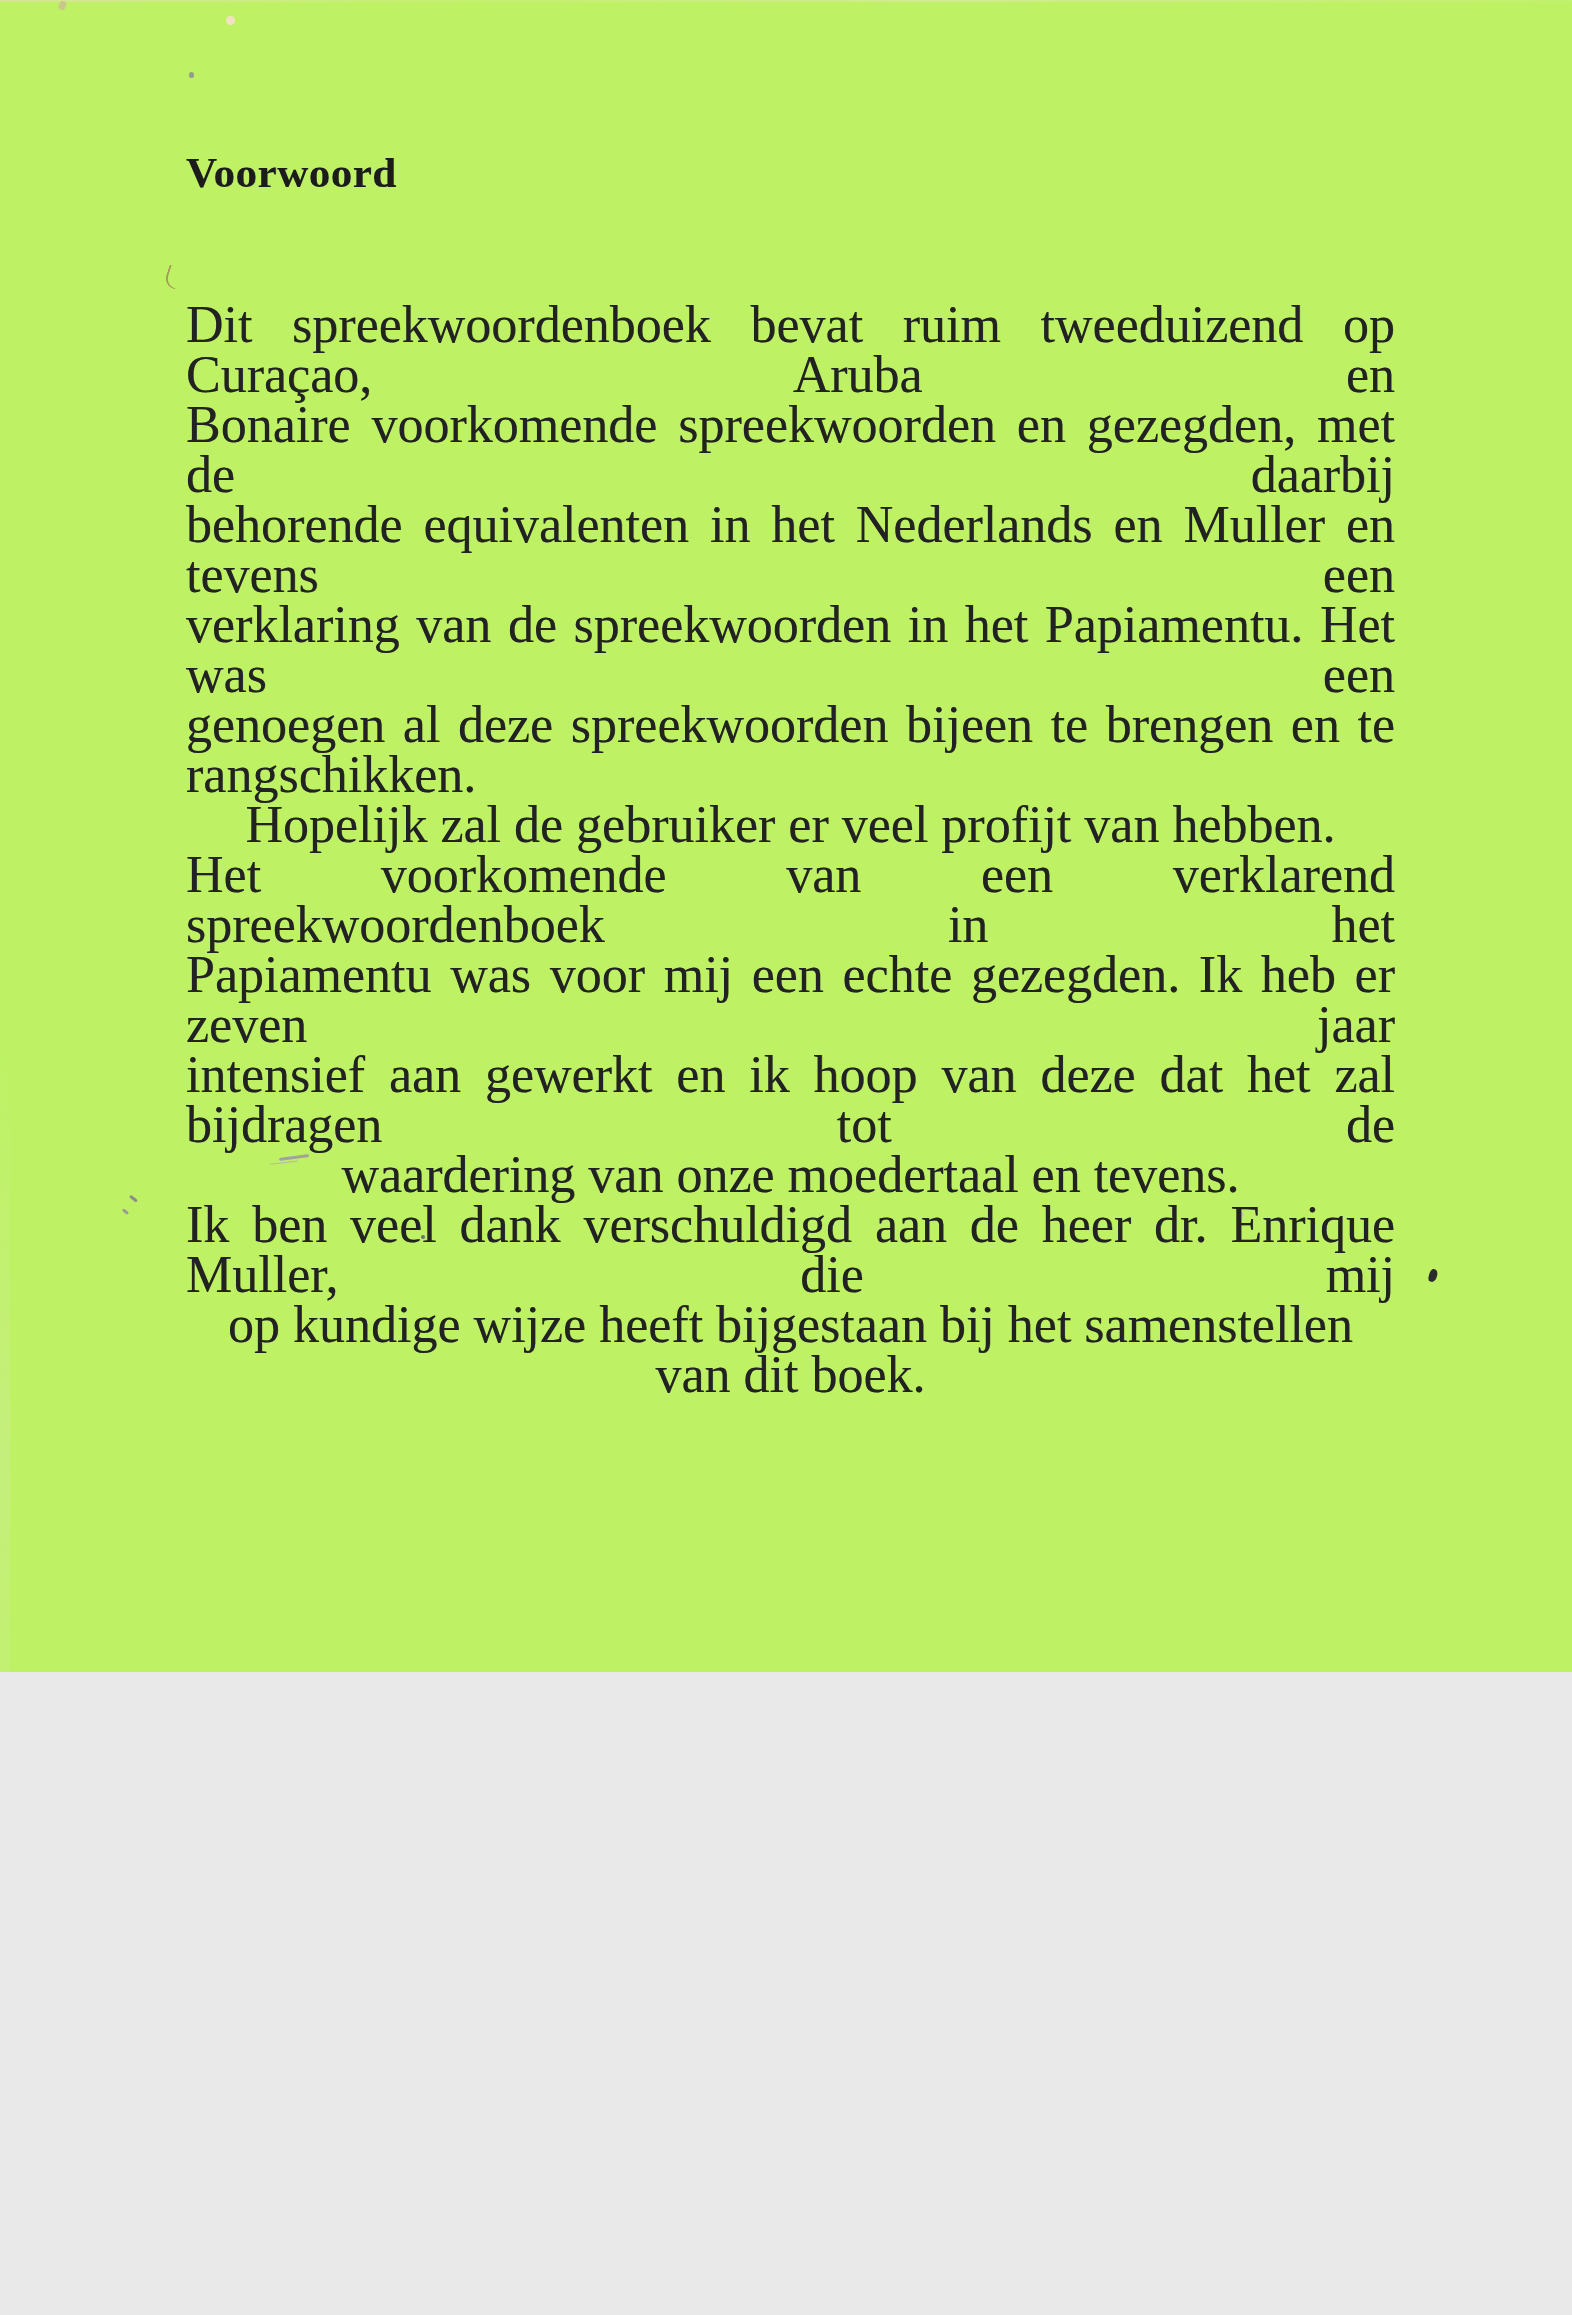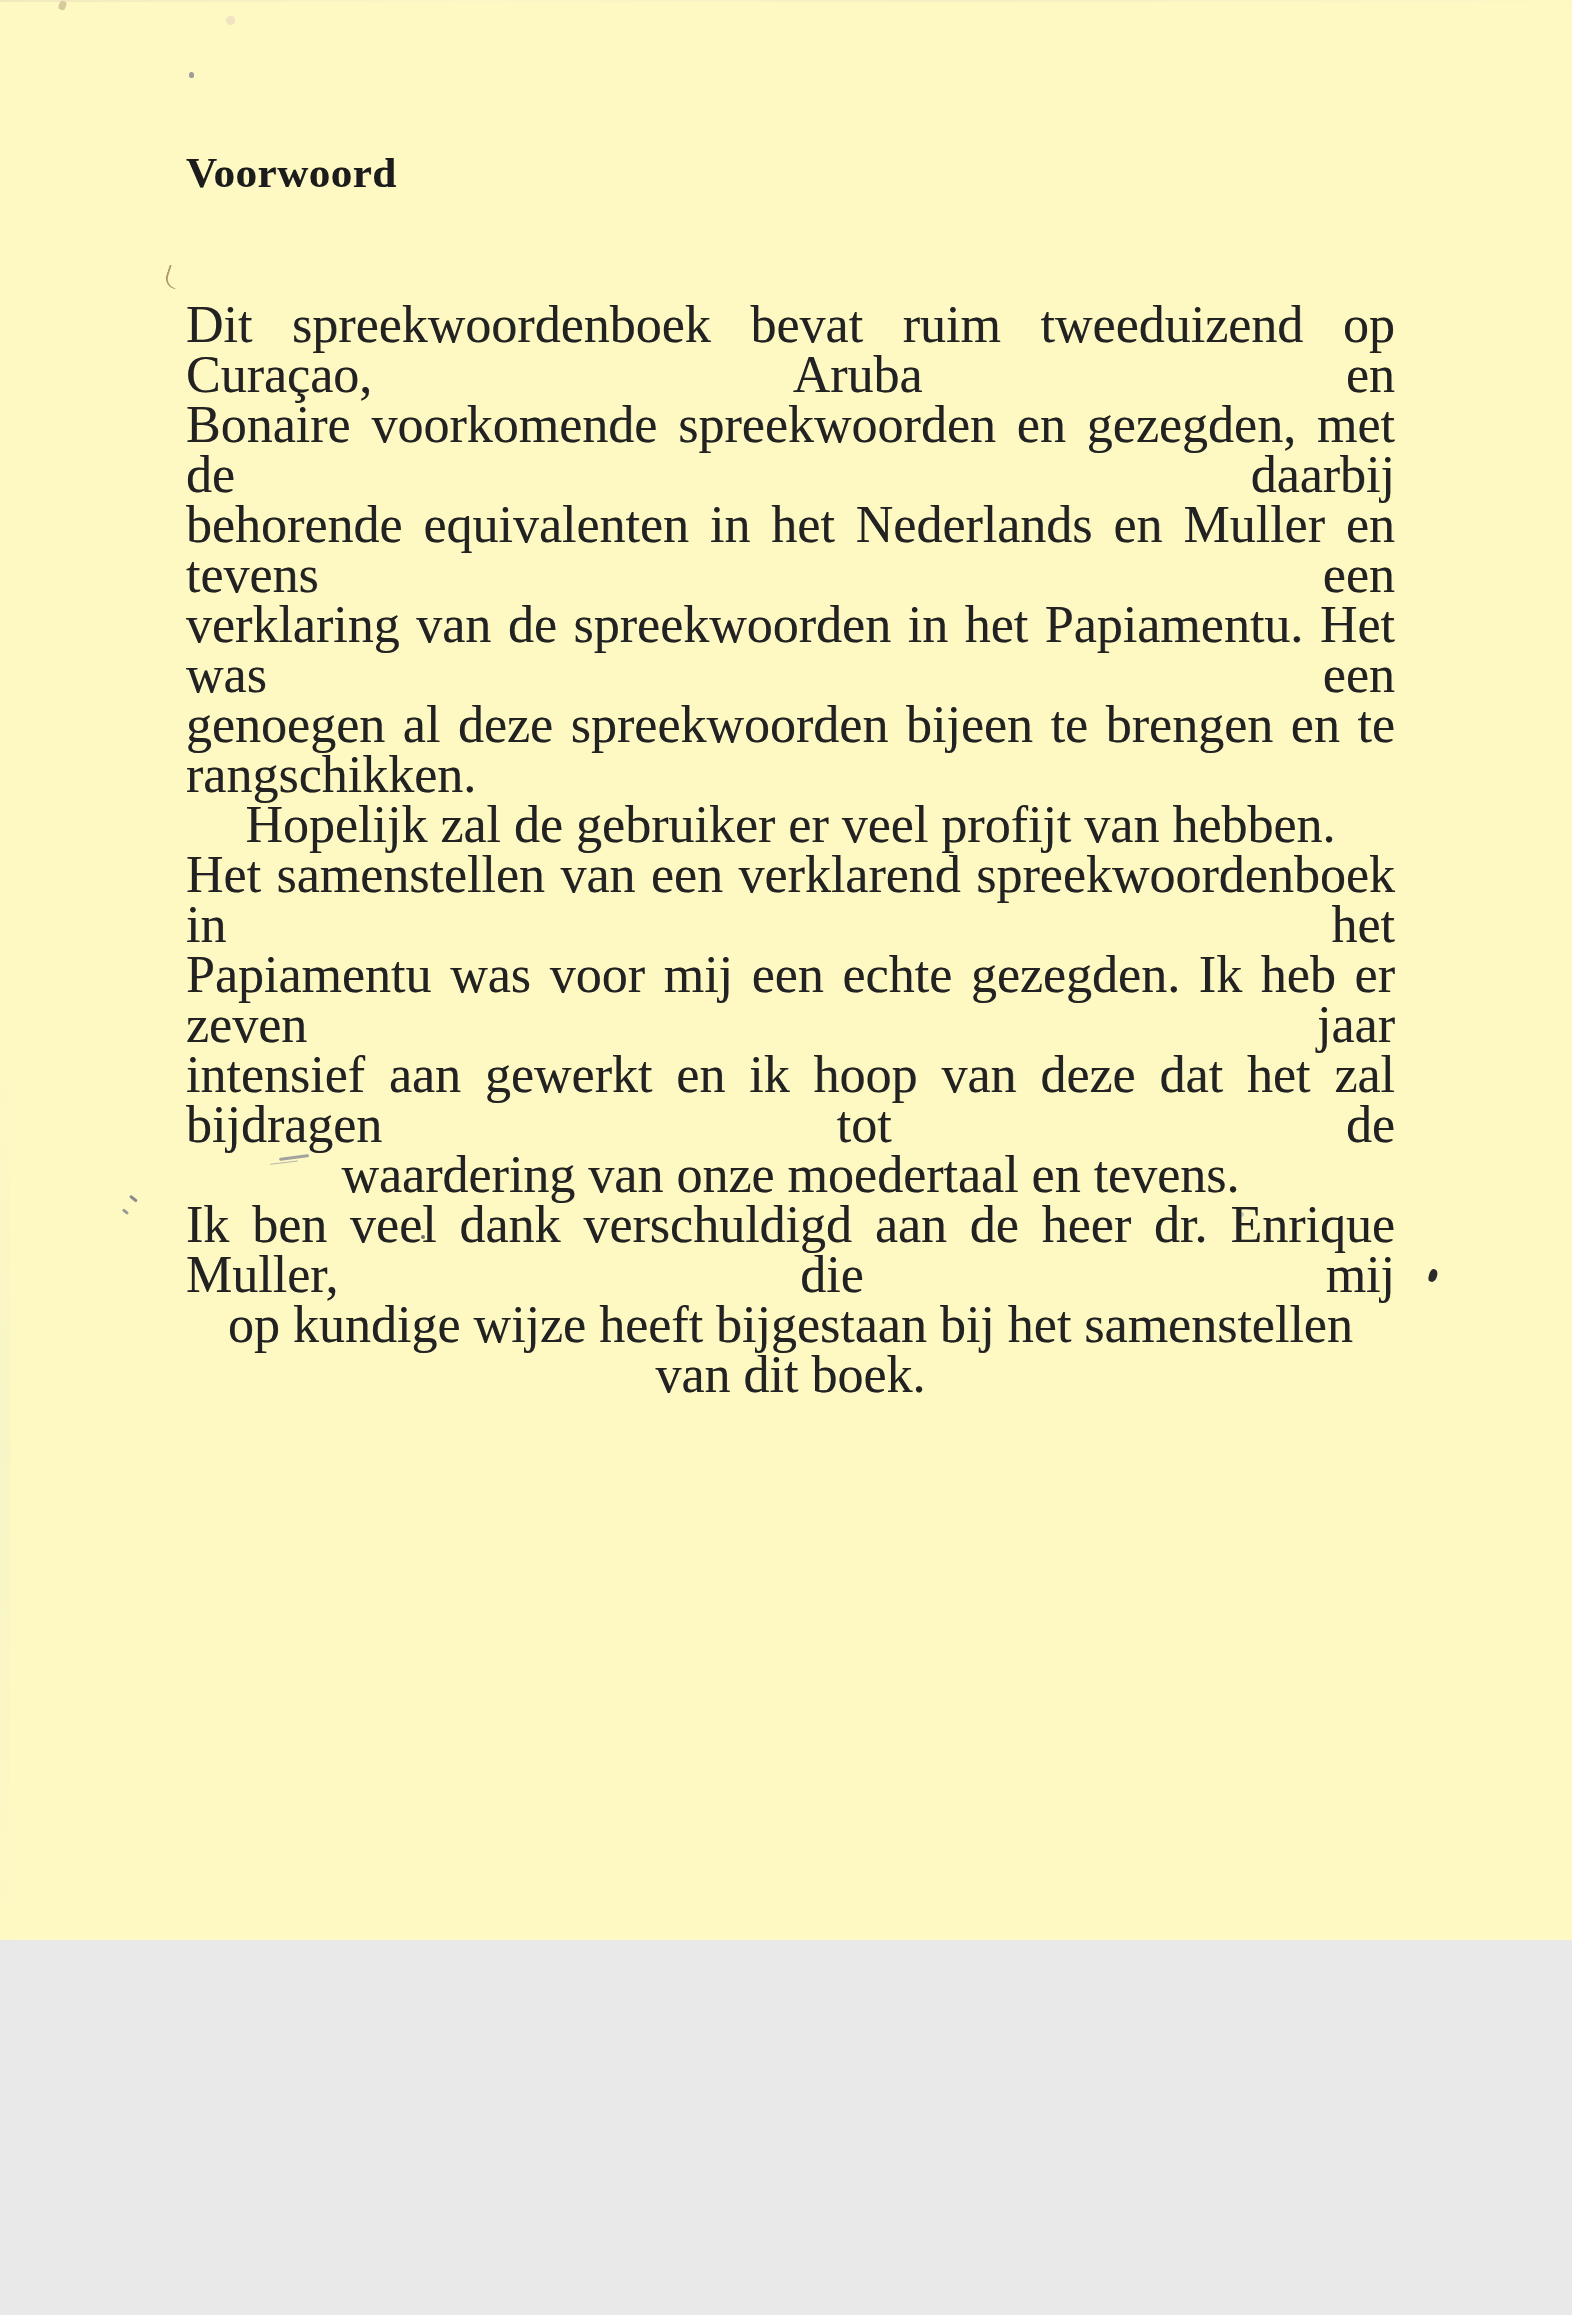--- a/index.html
+++ b/index.html
@@ -1,20 +1,20 @@
 <!DOCTYPE html>
 <html style="font-size:15px"><head>
 <meta charset="utf-8">
 <style>
   html,body{margin:0;padding:0;background:#e9e9e9;}
   .page{
     position:relative;
-    width:1572px;height:1940px;
+    width:1572px;height:1672px;
     margin:0 auto;
-    background:#fef9c3;
+    background:#bef264;
     overflow:hidden;
     font-family:"Liberation Serif","DejaVu Serif",serif;
   }
   .heading{
     position:absolute;
     left:186px;top:148px;
     font-size:43px;
     font-weight:bold;
     color:#1c1c1c;
     letter-spacing:0.5px;
@@ -82,21 +82,21 @@
 
   <div class="heading">Voorwoord</div>
 
   <div class="text-block">
       <div class="line just">Dit spreekwoordenboek bevat ruim tweeduizend op Curaçao, Aruba en</div>
       <div class="line just">Bonaire voorkomende spreekwoorden en gezegden, met de daarbij</div>
       <div class="line just">behorende equivalenten in het Nederlands en Muller en tevens een</div>
       <div class="line just">verklaring van de spreekwoorden in het Papiamentu. Het was een</div>
       <div class="line just">genoegen al deze spreekwoorden bijeen te brengen en te rangschikken.</div>
       <div class="line">Hopelijk zal de gebruiker er veel profijt van hebben.</div>
-      <div class="line just">Het samenstellen van een verklarend spreekwoordenboek in het</div>
+      <div class="line just">Het voorkomende van een verklarend spreekwoordenboek in het</div>
       <div class="line just">Papiamentu was voor mij een echte gezegden. Ik heb er zeven jaar</div>
       <div class="line just">intensief aan gewerkt en ik hoop van deze dat het zal bijdragen tot de</div>
       <div class="line">waardering van onze moedertaal en tevens.</div>
       <div class="line just">Ik ben veel dank verschuldigd aan de heer dr. Enrique Muller, die mij</div>
       <div class="line">op kundige wijze heeft bijgestaan bij het samenstellen van dit boek.</div>
     </div>
 
 </div>
 
 

